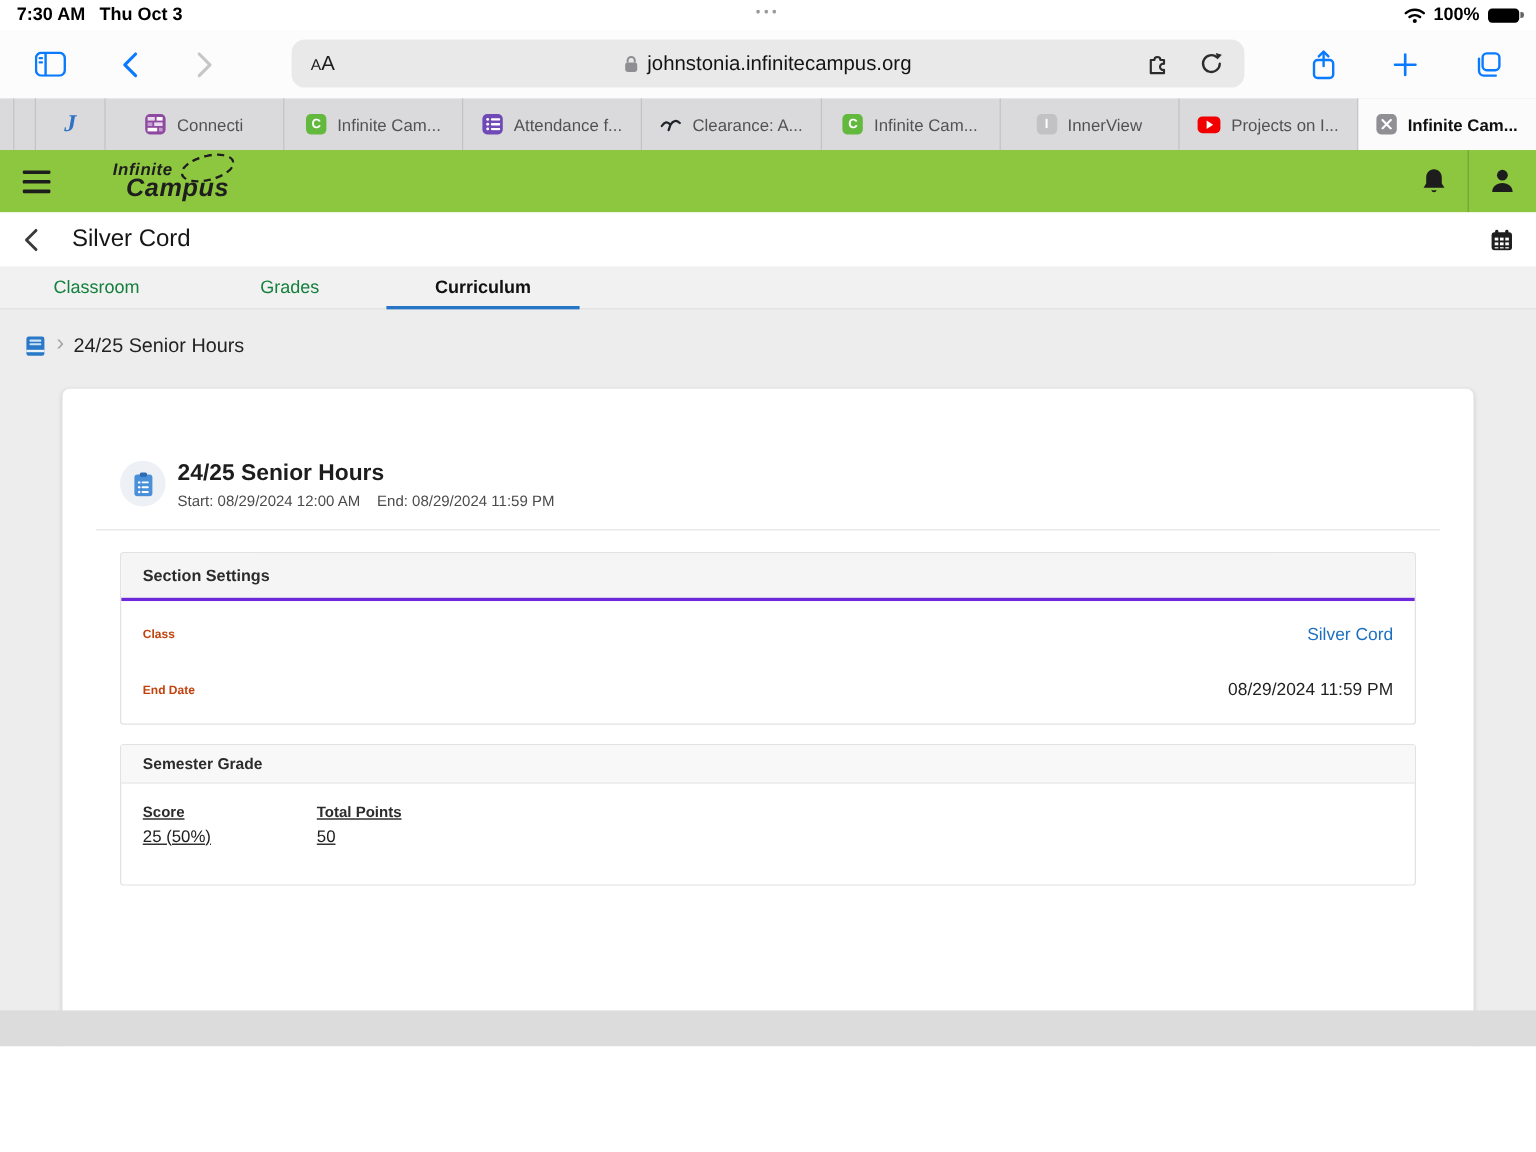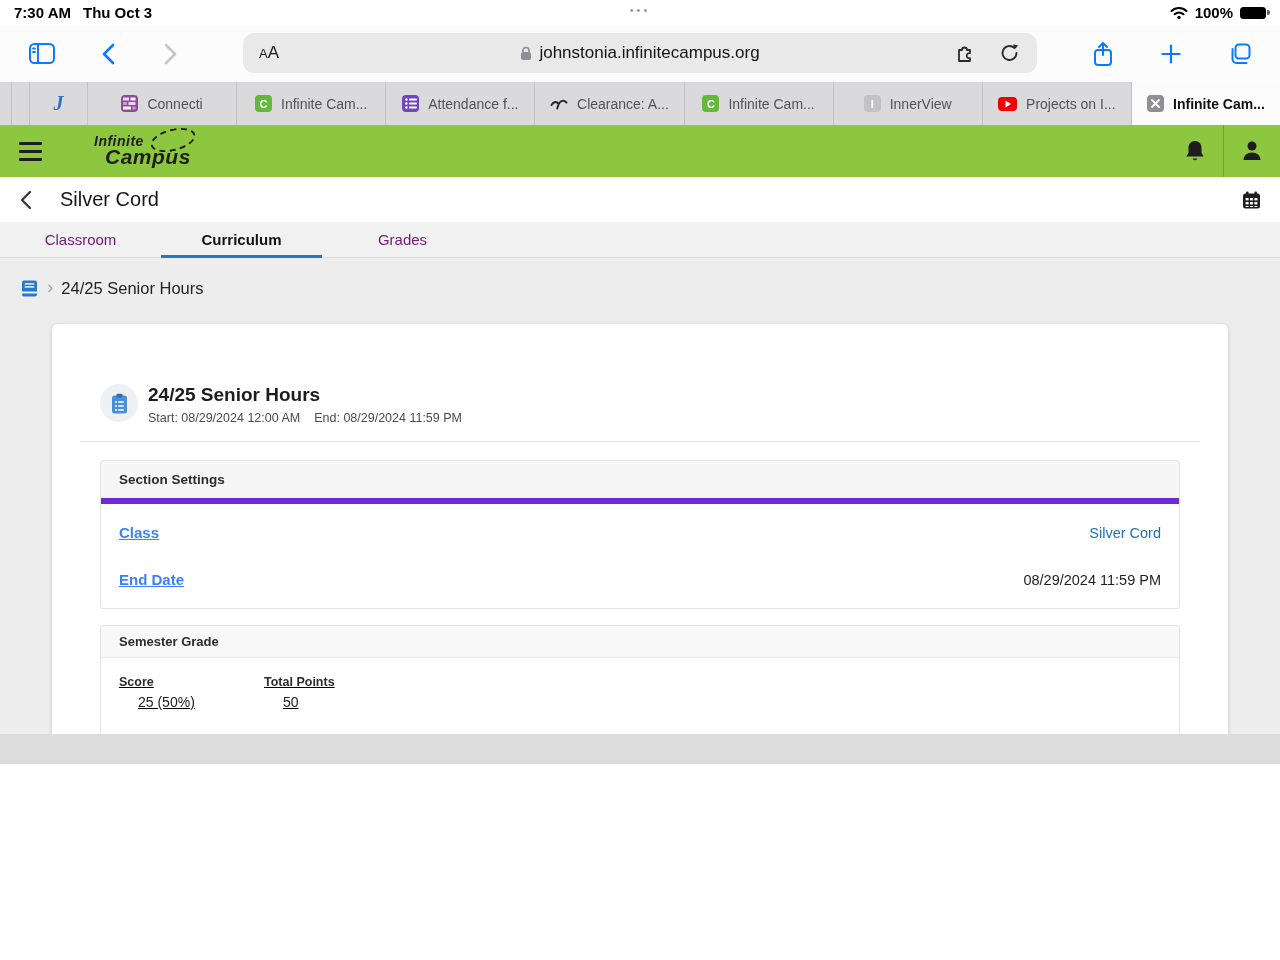--- a/index.html
+++ b/index.html
@@ -1,18 +1,18 @@
 <!DOCTYPE html>
 <html><head>
 <meta charset="utf-8">
 <style>
   * { margin:0; padding:0; box-sizing:border-box; }
   html,body { width:1280px; height:960px; }
   body { font-family:"Liberation Sans","DejaVu Sans",sans-serif; background:#fff; }
-  .screen { position:relative; width:1280px; height:764px; overflow:hidden; background:#fff; }
+  .screen { position:relative; width:1280px; height:872px; overflow:hidden; background:#fff; }
 
   
   .status-bar { position:absolute; top:0; left:0; right:0; height:25px; background:#fff;
     display:flex; align-items:center; justify-content:space-between; padding:0 14px; }
   .status-left { display:flex; align-items:baseline; gap:12px; font-size:15px; font-weight:700; color:#000; }
   .status-dots { position:absolute; left:0; right:0; text-align:center; color:#9a9a9e; font-size:11px; letter-spacing:3px; top:4px; }
   .status-right { display:flex; align-items:center; gap:7px; font-size:15px; font-weight:700; color:#000; z-index:2; }
   .battery { position:relative; width:26px; height:12px; background:#000; border-radius:3.5px; }
   .battery:after { content:""; position:absolute; right:-4px; top:3.5px; width:3px; height:5px; background:#000; border-radius:0 2px 2px 0; opacity:.6; }
 
@@ -57,49 +57,49 @@
   .green-divider { width:1px; background:rgba(0,0,0,.18); }
 
   
   .titlebar { position:absolute; top:177px; left:0; right:0; height:45px; background:#fff; display:flex; align-items:center; }
   .back-btn { width:52px; height:45px; display:flex; align-items:center; justify-content:center; cursor:pointer; }
   .page-title { font-size:20px; color:#161616; margin-left:8px; }
   .cal-btn { margin-left:auto; width:58px; height:45px; display:flex; align-items:center; justify-content:center; cursor:pointer; }
 
   
   .navtabs { position:absolute; top:222px; left:0; right:0; height:36px; background:#f1f1f2; border-bottom:1px solid #dadada; display:flex; }
-  .navtab { width:161px; display:flex; align-items:center; justify-content:center; font-size:15px; color:#701a75; cursor:pointer; position:relative; }
+  .navtab { width:161px; display:flex; align-items:center; justify-content:center; font-size:15px; color:#15803d; cursor:pointer; position:relative; }
   .navtab.active { font-weight:700; color:#121212; }
   .navtab.active .underline { position:absolute; bottom:-1px; left:0; right:0; height:3px; background:#2776c6; }
 
   
   .content { position:absolute; top:258px; left:0; right:0; bottom:0; background:#ededee; }
   .breadcrumb { display:flex; align-items:center; gap:8px; padding:16px 0 0 20px; height:44px; }
   .crumb-sep { color:#a6a6a6; font-size:19px; margin-top:-3px; }
   .crumb-label { font-size:16.5px; color:#232323; }
 
   .card { margin:22px 52px 0; background:#fff; border-radius:6px; box-shadow:0 1px 4px rgba(0,0,0,.15); padding:0 28px 66px; min-height:572px; }
   .assign-header { display:flex; gap:10px; padding:60px 20px 16px; border-bottom:1px solid #e4e4e4; align-items:flex-start; }
   .assign-circle { width:38px; height:38px; border-radius:50%; background:#edf0f4; display:flex; align-items:center; justify-content:center; flex:0 0 auto; }
   .assign-title { font-size:19px; font-weight:700; color:#1d1d1d; }
   .assign-dates { display:flex; gap:14px; margin-top:5px; font-size:12.5px; color:#4b4b4b; }
 
   .box { margin:18px 20px 0; border:1px solid #e2e2e2; border-radius:3px; }
-  .box-header { background:#f5f5f6; border-bottom:6px solid #6d28d9; padding:11px 18px; font-size:13.5px; font-weight:700; color:#2c2c2c; border-radius:3px 3px 0 0; }
+  .box-header { background:#f5f5f6; border-bottom:3px solid #6d28d9; padding:11px 18px; font-size:13.5px; font-weight:700; color:#2c2c2c; border-radius:3px 3px 0 0; }
   .settings-body { padding:5px 0; }
   .srow { display:flex; align-items:center; justify-content:space-between; padding:15px 18px; }
-  .srow .lbl { font-size:15px; font-weight:700; color:#3b82f6;text-decoration:underline; }
+  .srow .lbl { font-size:10px; font-weight:700; color:#c2410c; }
   .srow .val { font-size:14.5px; color:#1f1f1f; }
   .srow .val.link { color:#1d70bf; cursor:pointer; }
 
   .sub-header { background:#f8f8f9; border-bottom:1px solid #e7e7e7; padding:8px 18px; font-size:13px; font-weight:700; color:#2c2c2c; }
   .grade-stats { display:flex; padding:17px 18px 32px; }
   .stat { width:145px;text-decoration:underline; }
   .stat .lbl { font-size:12.5px; font-weight:700; color:#2c2c2c; }
-  .stat .val { font-size:14px; color:#202020; margin-top:5px;margin-left:19px; }
+  .stat .val { font-size:14px; color:#202020; margin-top:5px; }
 
   .footer-strip { position:absolute; left:0; right:0; bottom:0; height:30px; background:#dcdcdd; }
 
   svg { display:block; }
 </style>
 </head>
 <body>
 
 <div class="screen">
 
@@ -343,26 +343,26 @@
             </g>
           </svg>
       </span>
     </div>
   </div>
 
   <div class="navtabs">
     <div class="navtab">
         <span>Classroom</span>
       </div>
+    <div class="navtab">
+        <span>Grades</span>
+      </div>
     <div class="navtab active">
         <span>Curriculum</span>
         <span class="underline"></span>
-      </div>
-    <div class="navtab">
-        <span>Grades</span>
       </div>
   </div>
 
   <div class="content">
 
     <div class="breadcrumb">
       <span>
         <svg width="19" height="19" viewBox="0 0 19 19">
             <rect x="2" y="1.5" width="15" height="16" rx="2" fill="#2a79c9"></rect>
             <rect x="2" y="12.5" width="15" height="2" fill="#fff" opacity=".9"></rect>

